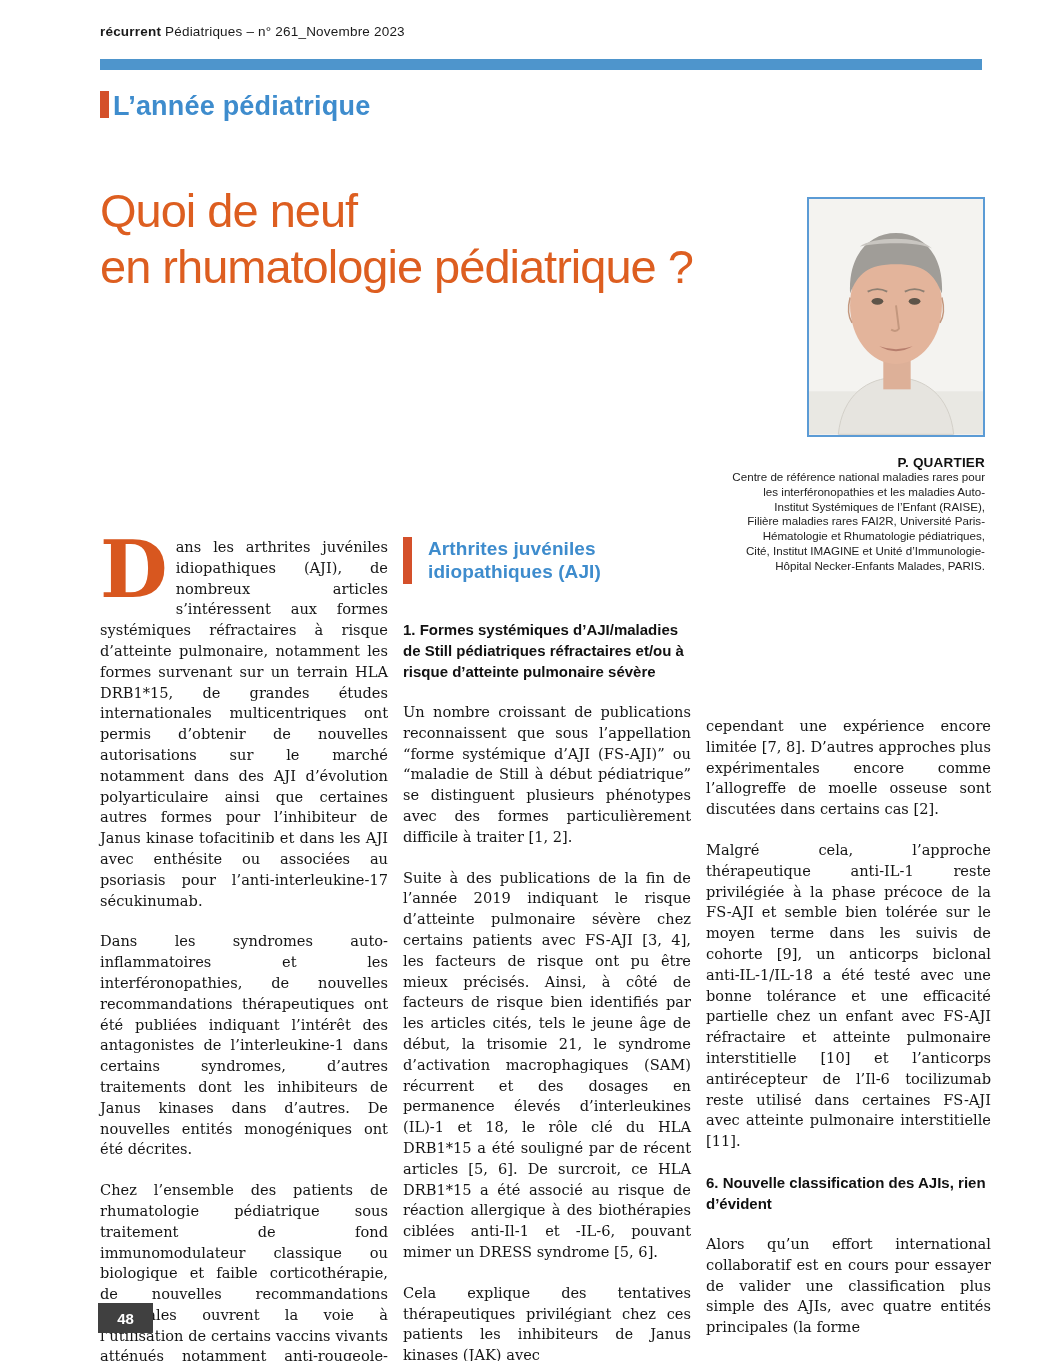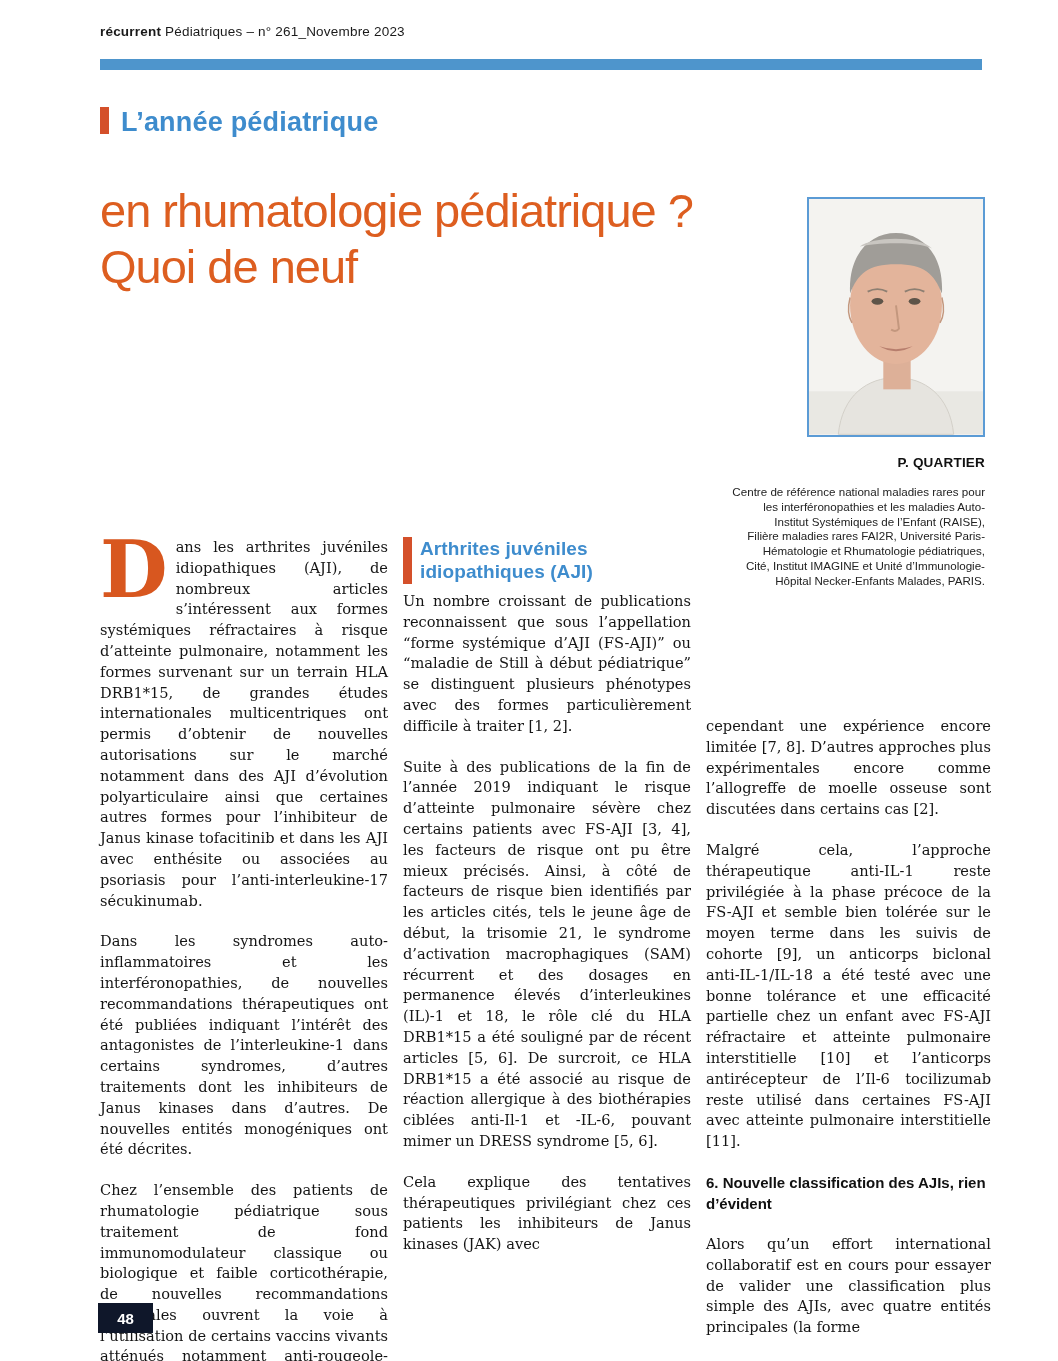--- a/index.html
+++ b/index.html
@@ -5,68 +5,68 @@
   html,body { margin:0; padding:0; background:#ffffff; }
   body { width:1058px; height:1361px; position:relative; font-family:"Liberation Sans", sans-serif; color:#111; }
 
   .page { position:absolute; inset:0; overflow:hidden; }
 
   .header-line { position:absolute; left:100px; top:24px; font-size:13.5px; letter-spacing:0.2px; color:#1a1a1a; }
   .header-line .brand { font-weight:bold; }
 
   .blue-rule { position:absolute; left:100px; top:59px; width:882px; height:11px; background:#4e95cc; }
 
-  .section-head { position:absolute; left:100px; top:91px; display:flex; align-items:flex-start; gap:12px;margin-top:16px; }
+  .section-head { position:absolute; left:100px; top:91px; display:flex; align-items:flex-start; gap:4px; }
   .section-head .tick { width:9px; height:27px; background:#d4502a; }
   .section-head .label { color:#3e8ccd; font-weight:bold; font-size:27px; letter-spacing:0.2px; }
 
   .title { position:absolute; left:100px; top:183px; color:#dd5e20; font-size:47px; line-height:56px; letter-spacing:-1px; font-weight:normal; }
 
   .photo { position:absolute; left:807px; top:197px; width:178px; height:240px; border:2px solid #5b9bd5; box-sizing:border-box; background:#f5f4f1; }
   .photo svg { display:block; width:100%; height:100%; }
 
   .author-block { position:absolute; right:73px; top:455px; width:430px; text-align:right; }
-  .author-name { font-weight:bold; font-size:13.5px; margin-bottom:15px; letter-spacing:0.2px; }
+  .author-name { font-weight:bold; font-size:13.5px; margin-bottom:0; letter-spacing:0.2px; }
   .author-line { font-size:11.6px; line-height:14.8px; color:#222; }
 
   .col { position:absolute; text-align:justify; font-family:"DejaVu Serif", serif; font-size:14.6px; line-height:20.8px; color:#141414; }
   .col p { margin:0 0 20px 0; }
   .col-1 { left:100px; top:537px; width:288px; }
   .col-2 { left:403px; top:537px; width:288px; }
   .col-3 { left:706px; top:716px; width:285px; }
 
   .dropcap { float:left; color:#d8571f; font-family:"DejaVu Serif", serif; font-weight:bold; font-size:78px; line-height:61px; padding:2px 8px 0 0; }
 
-  .blue-heading { display:flex; gap:8px; margin-bottom:7px; font-family:"Liberation Sans", sans-serif; text-align:left; }
+  .blue-heading { display:flex; gap:16px; margin-bottom:35px; font-family:"Liberation Sans", sans-serif; text-align:left; }
   .blue-heading .tick { width:9px; height:47px; background:#d4502a; flex:none; }
   .blue-heading .lines { color:#3e8ccd; font-weight:bold; font-size:19px; line-height:23px; letter-spacing:0.1px; }
 
   .subhead { font-family:"Liberation Sans", sans-serif; font-size:15px; line-height:21px; font-weight:bold; color:#111; text-align:left; margin:0 0 20px 0; }
 
-  .page-number { position:absolute; left:98px; top:1303px; width:55px; height:30px; background:#0f172a; color:#ffffff; font-weight:bold; font-size:15px; display:flex; align-items:center; justify-content:center; }
+  .page-number { position:absolute; left:98px; top:1303px; width:55px; height:30px; background:#404040; color:#ffffff; font-weight:bold; font-size:15px; display:flex; align-items:center; justify-content:center; }
 </style>
 </head>
 <body>
 
 <div class="page">
 
   <div class="header-line">
     <span class="brand">récurrent</span><span> Pédiatriques – n° 261_Novembre 2023</span>
   </div>
 
   <div class="blue-rule"></div>
 
   <div class="section-head">
     <span class="tick"></span>
     <span class="label">L’année pédiatrique</span>
   </div>
 
   <h1 class="title" style="margin:0;">
+    <div>Quoi de neuf</div>
     <div>en rhumatologie pédiatrique ?</div>
-    <div>Quoi de neuf</div>
   </h1>
 
   <div class="photo">
     <svg viewBox="0 0 178 240" xmlns="http://www.w3.org/2000/svg">
       <rect x="0" y="0" width="178" height="240" fill="#f4f3f0"></rect>
       <rect x="0" y="196" width="178" height="44" fill="#e9e8e3"></rect>
       <path d="M30 240 C34 200 60 182 89 182 C118 182 144 200 148 240 Z" fill="#e6e4df" stroke="#d2cfc8" stroke-width="1"></path>
       <rect x="76" y="160" width="28" height="34" fill="#ddb098"></rect>
       <ellipse cx="89" cy="108" rx="47" ry="60" fill="#e3b49b"></ellipse>
       <path d="M42 96 C40 56 62 34 89 34 C116 34 138 56 136 96 C128 76 118 66 89 66 C60 66 50 76 42 96 Z" fill="#a09d98"></path>
@@ -100,20 +100,21 @@
   </div>
 
   <div class="col col-2">
     <div class="blue-heading">
       <span class="tick"></span>
       <div class="lines">
         <div>Arthrites juvéniles</div>
         <div>idiopathiques (AJI)</div>
       </div>
     </div>
+    <h3 class="subhead">1. Formes systémiques d’AJI/maladies de Still pédiatriques réfractaires et/ou à risque d’atteinte pulmonaire sévère</h3>
     <p>Un nombre croissant de publications reconnaissent que sous l’appellation “forme systémique d’AJI (FS-AJI)” ou “maladie de Still à début pédiatrique” se distinguent plusieurs phénotypes avec des formes particulièrement difficile à traiter [1, 2].</p>
     <p>Suite à des publications de la fin de l’année 2019 indiquant le risque d’atteinte pulmonaire sévère chez certains patients avec FS-AJI [3, 4], les facteurs de risque ont pu être mieux précisés. Ainsi, à côté de facteurs de risque bien identifiés par les articles cités, tels le jeune âge de début, la trisomie 21, le syndrome d’activation macrophagiques (SAM) récurrent et des dosages en permanence élevés d’interleukines (IL)-1 et 18, le rôle clé du HLA DRB1*15 a été souligné par de récent articles [5, 6]. De surcroit, ce HLA DRB1*15 a été associé au risque de réaction allergique à des biothérapies ciblées anti-Il-1 et -IL-6, pouvant mimer un DRESS syndrome [5, 6].</p>
     <p>Cela explique des tentatives thérapeutiques privilégiant chez ces patients les inhibiteurs de Janus kinases (JAK) avec</p>
   </div>
 
   <div class="col col-3">
     <p>cependant une expérience encore limitée [7, 8]. D’autres approches plus expérimentales encore comme l’allogreffe de moelle osseuse sont discutées dans certains cas [2].</p>
     <p>Malgré cela, l’approche thérapeutique anti-IL-1 reste privilégiée à la phase précoce de la FS-AJI et semble bien tolérée sur le moyen terme dans les suivis de cohorte [9], un anticorps biclonal anti-IL-1/IL-18 a été testé avec une bonne tolérance et une efficacité partielle chez un enfant avec FS-AJI réfractaire et atteinte pulmonaire interstitielle [10] et l’anticorps antirécepteur de l’Il-6 tocilizumab reste utilisé dans certaines FS-AJI avec atteinte pulmonaire interstitielle [11].</p>
     <h3 class="subhead">6. Nouvelle classification des AJIs, rien d’évident</h3>
     <p>Alors qu’un effort international collaboratif est en cours pour essayer de valider une classification plus simple des AJIs, avec quatre entités principales (la forme</p>

